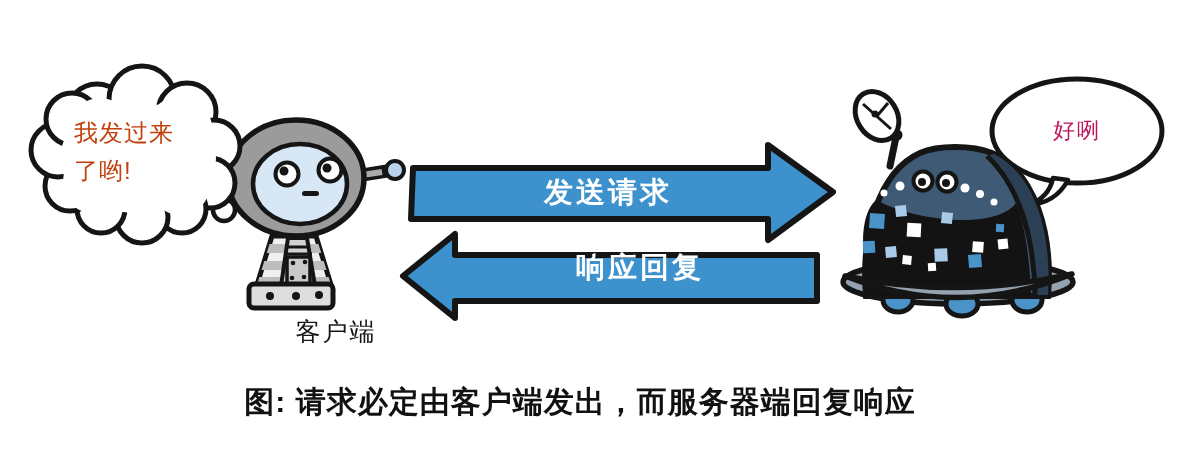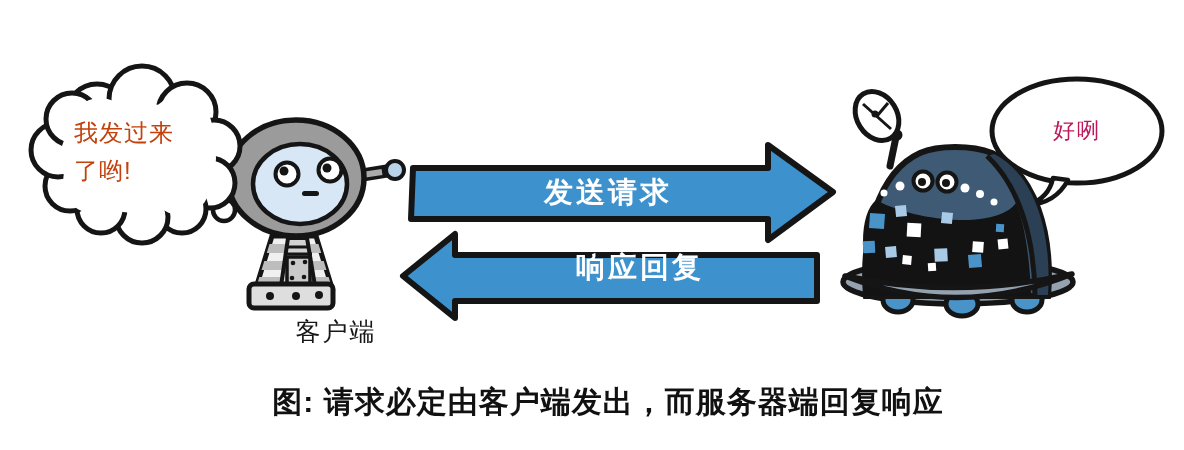--- a/index.html
+++ b/index.html
@@ -23,21 +23,21 @@
   }
   .arrow-label.request{left:608px;top:193px;}
   .arrow-label.response{left:640px;top:268px;}
   .node-label{
     font-size:25px;color:#161616;transform:translate(-50%,-50%);
     white-space:nowrap;letter-spacing:2px;
   }
   .node-label.client{left:288px;top:331px;margin-left:48px;}
   .node-label.server{left:952px;top:331px;}
   .caption{
-    left:608px;top:402px;transform:translate(-50%,-50%);
+    left:580px;top:402px;transform:translate(-50%,-50%);
     font-size:30px;font-weight:bold;color:#111;white-space:nowrap;
     letter-spacing:1px;
   }
 </style>
 </head>
 <body>
 
 <div class="stage">
 
 <svg width="1184" height="450" viewBox="0 0 1184 450">

